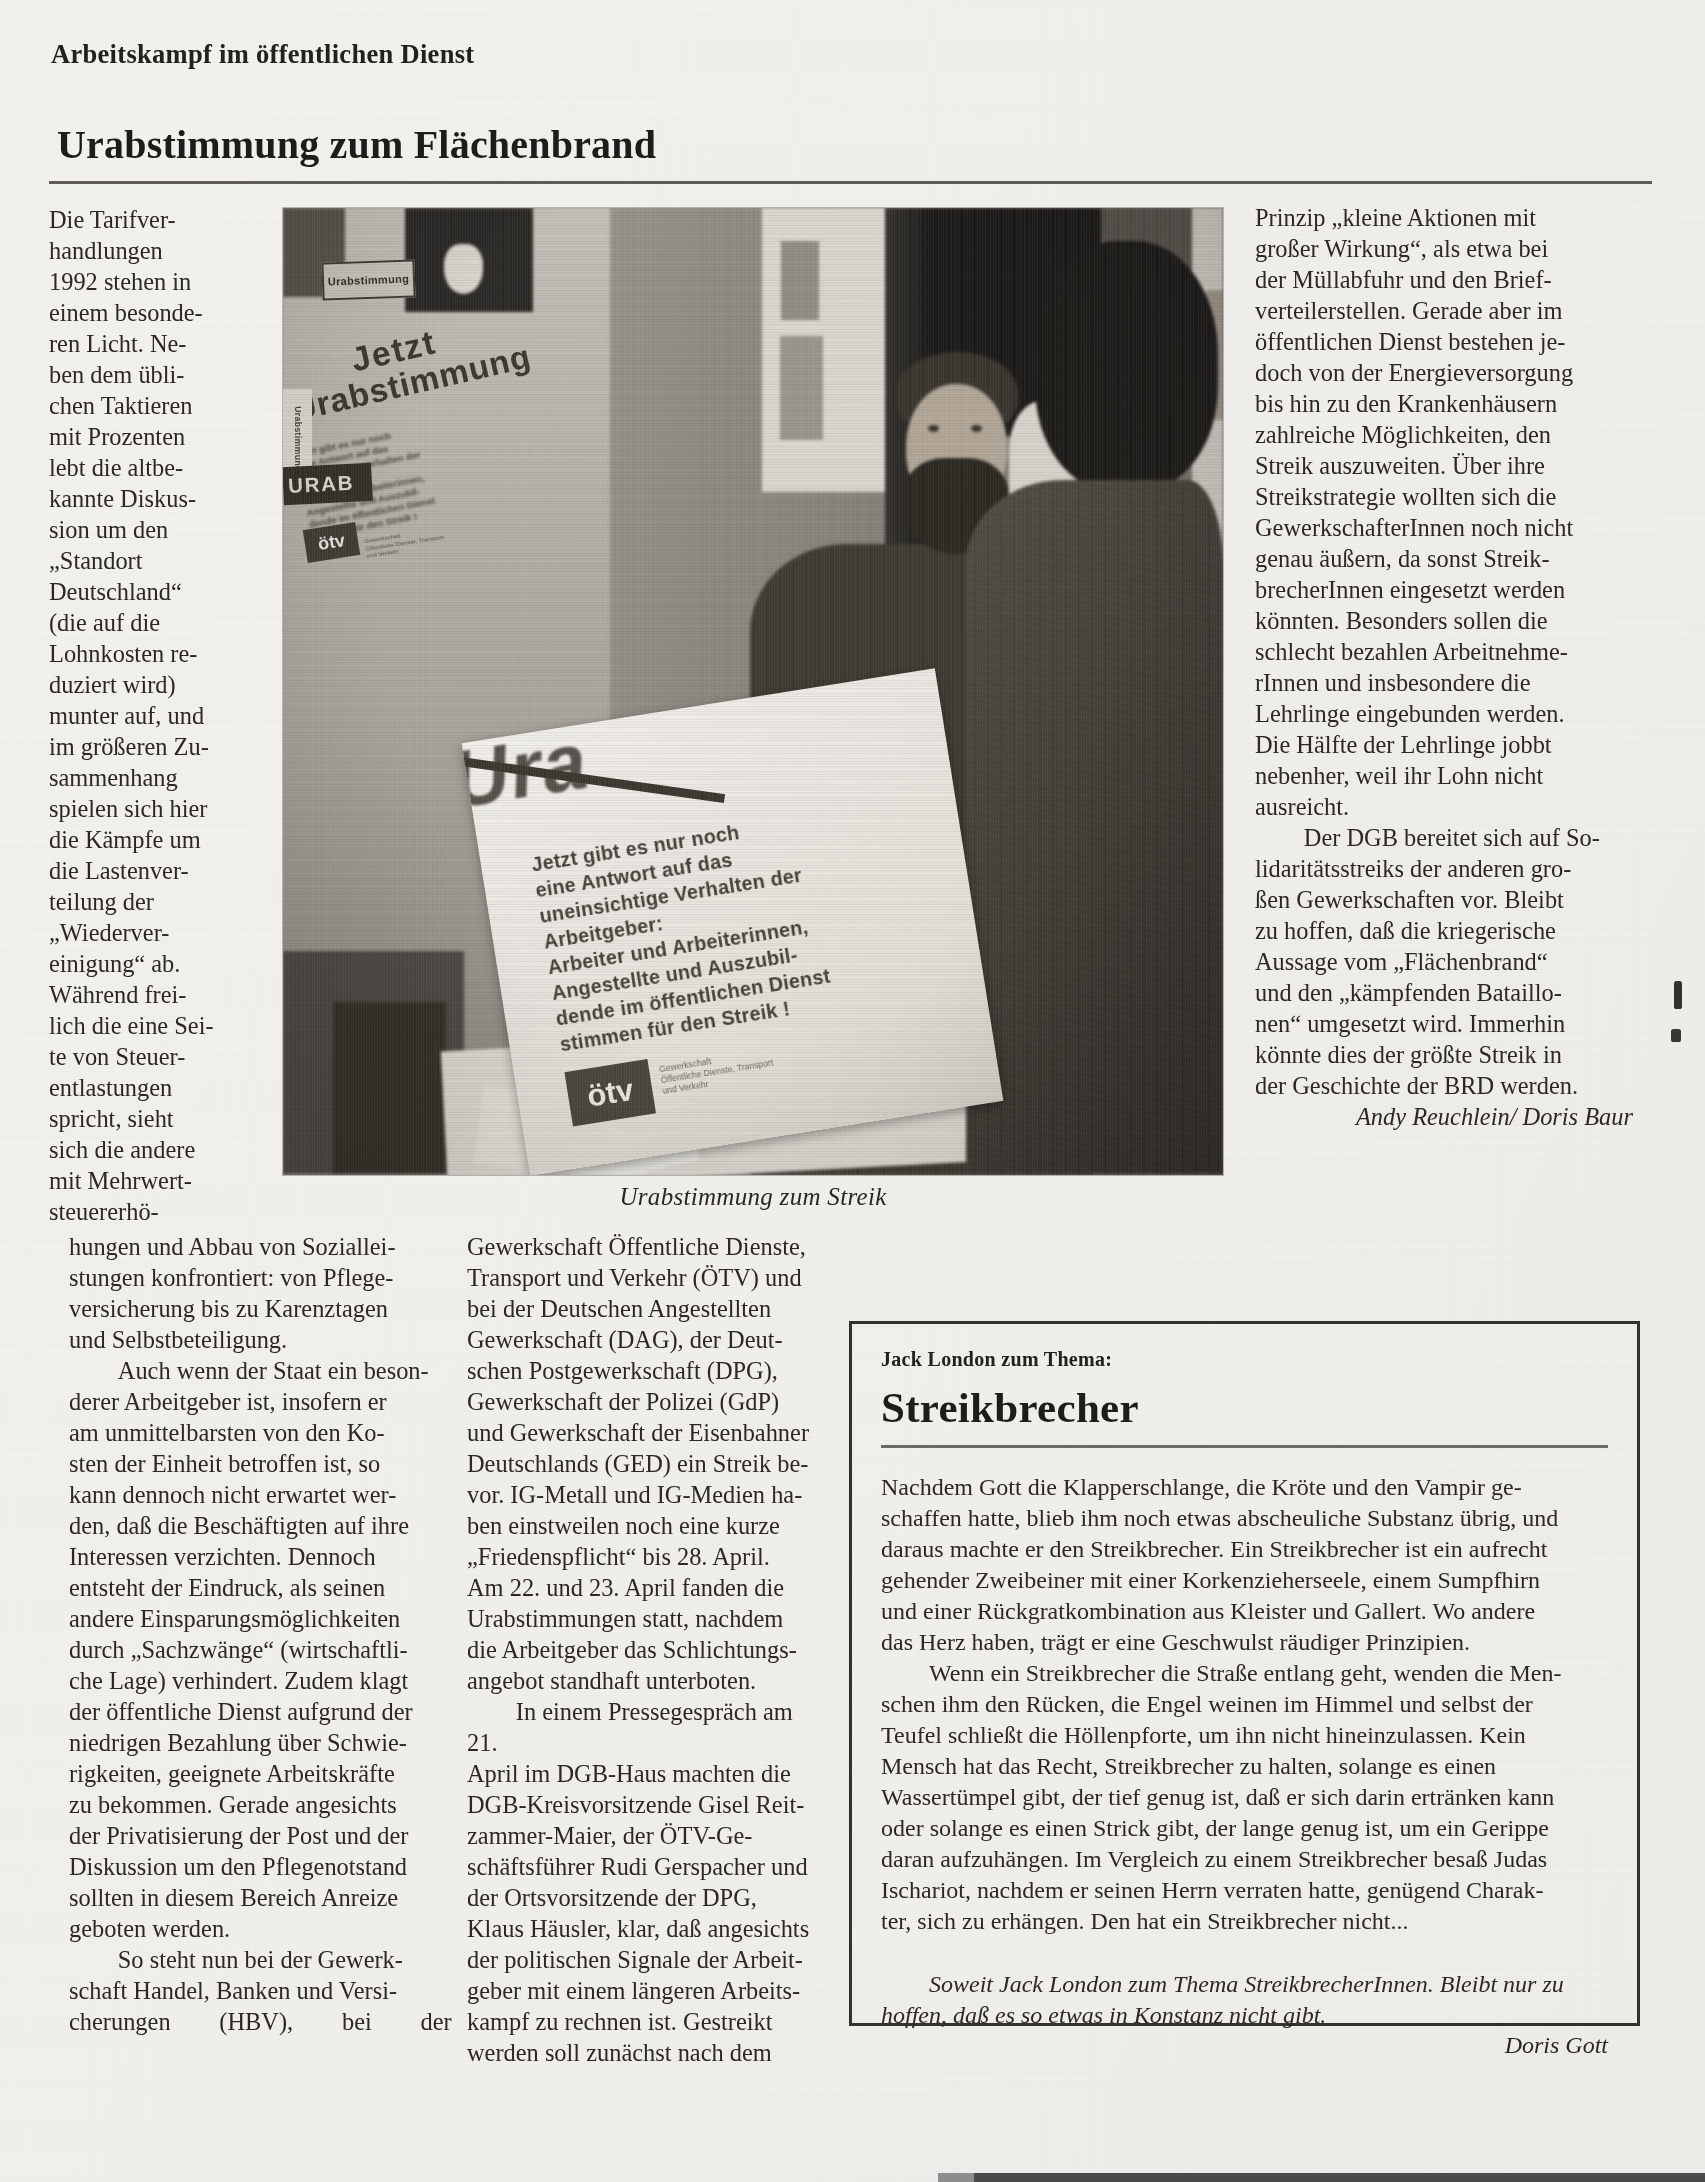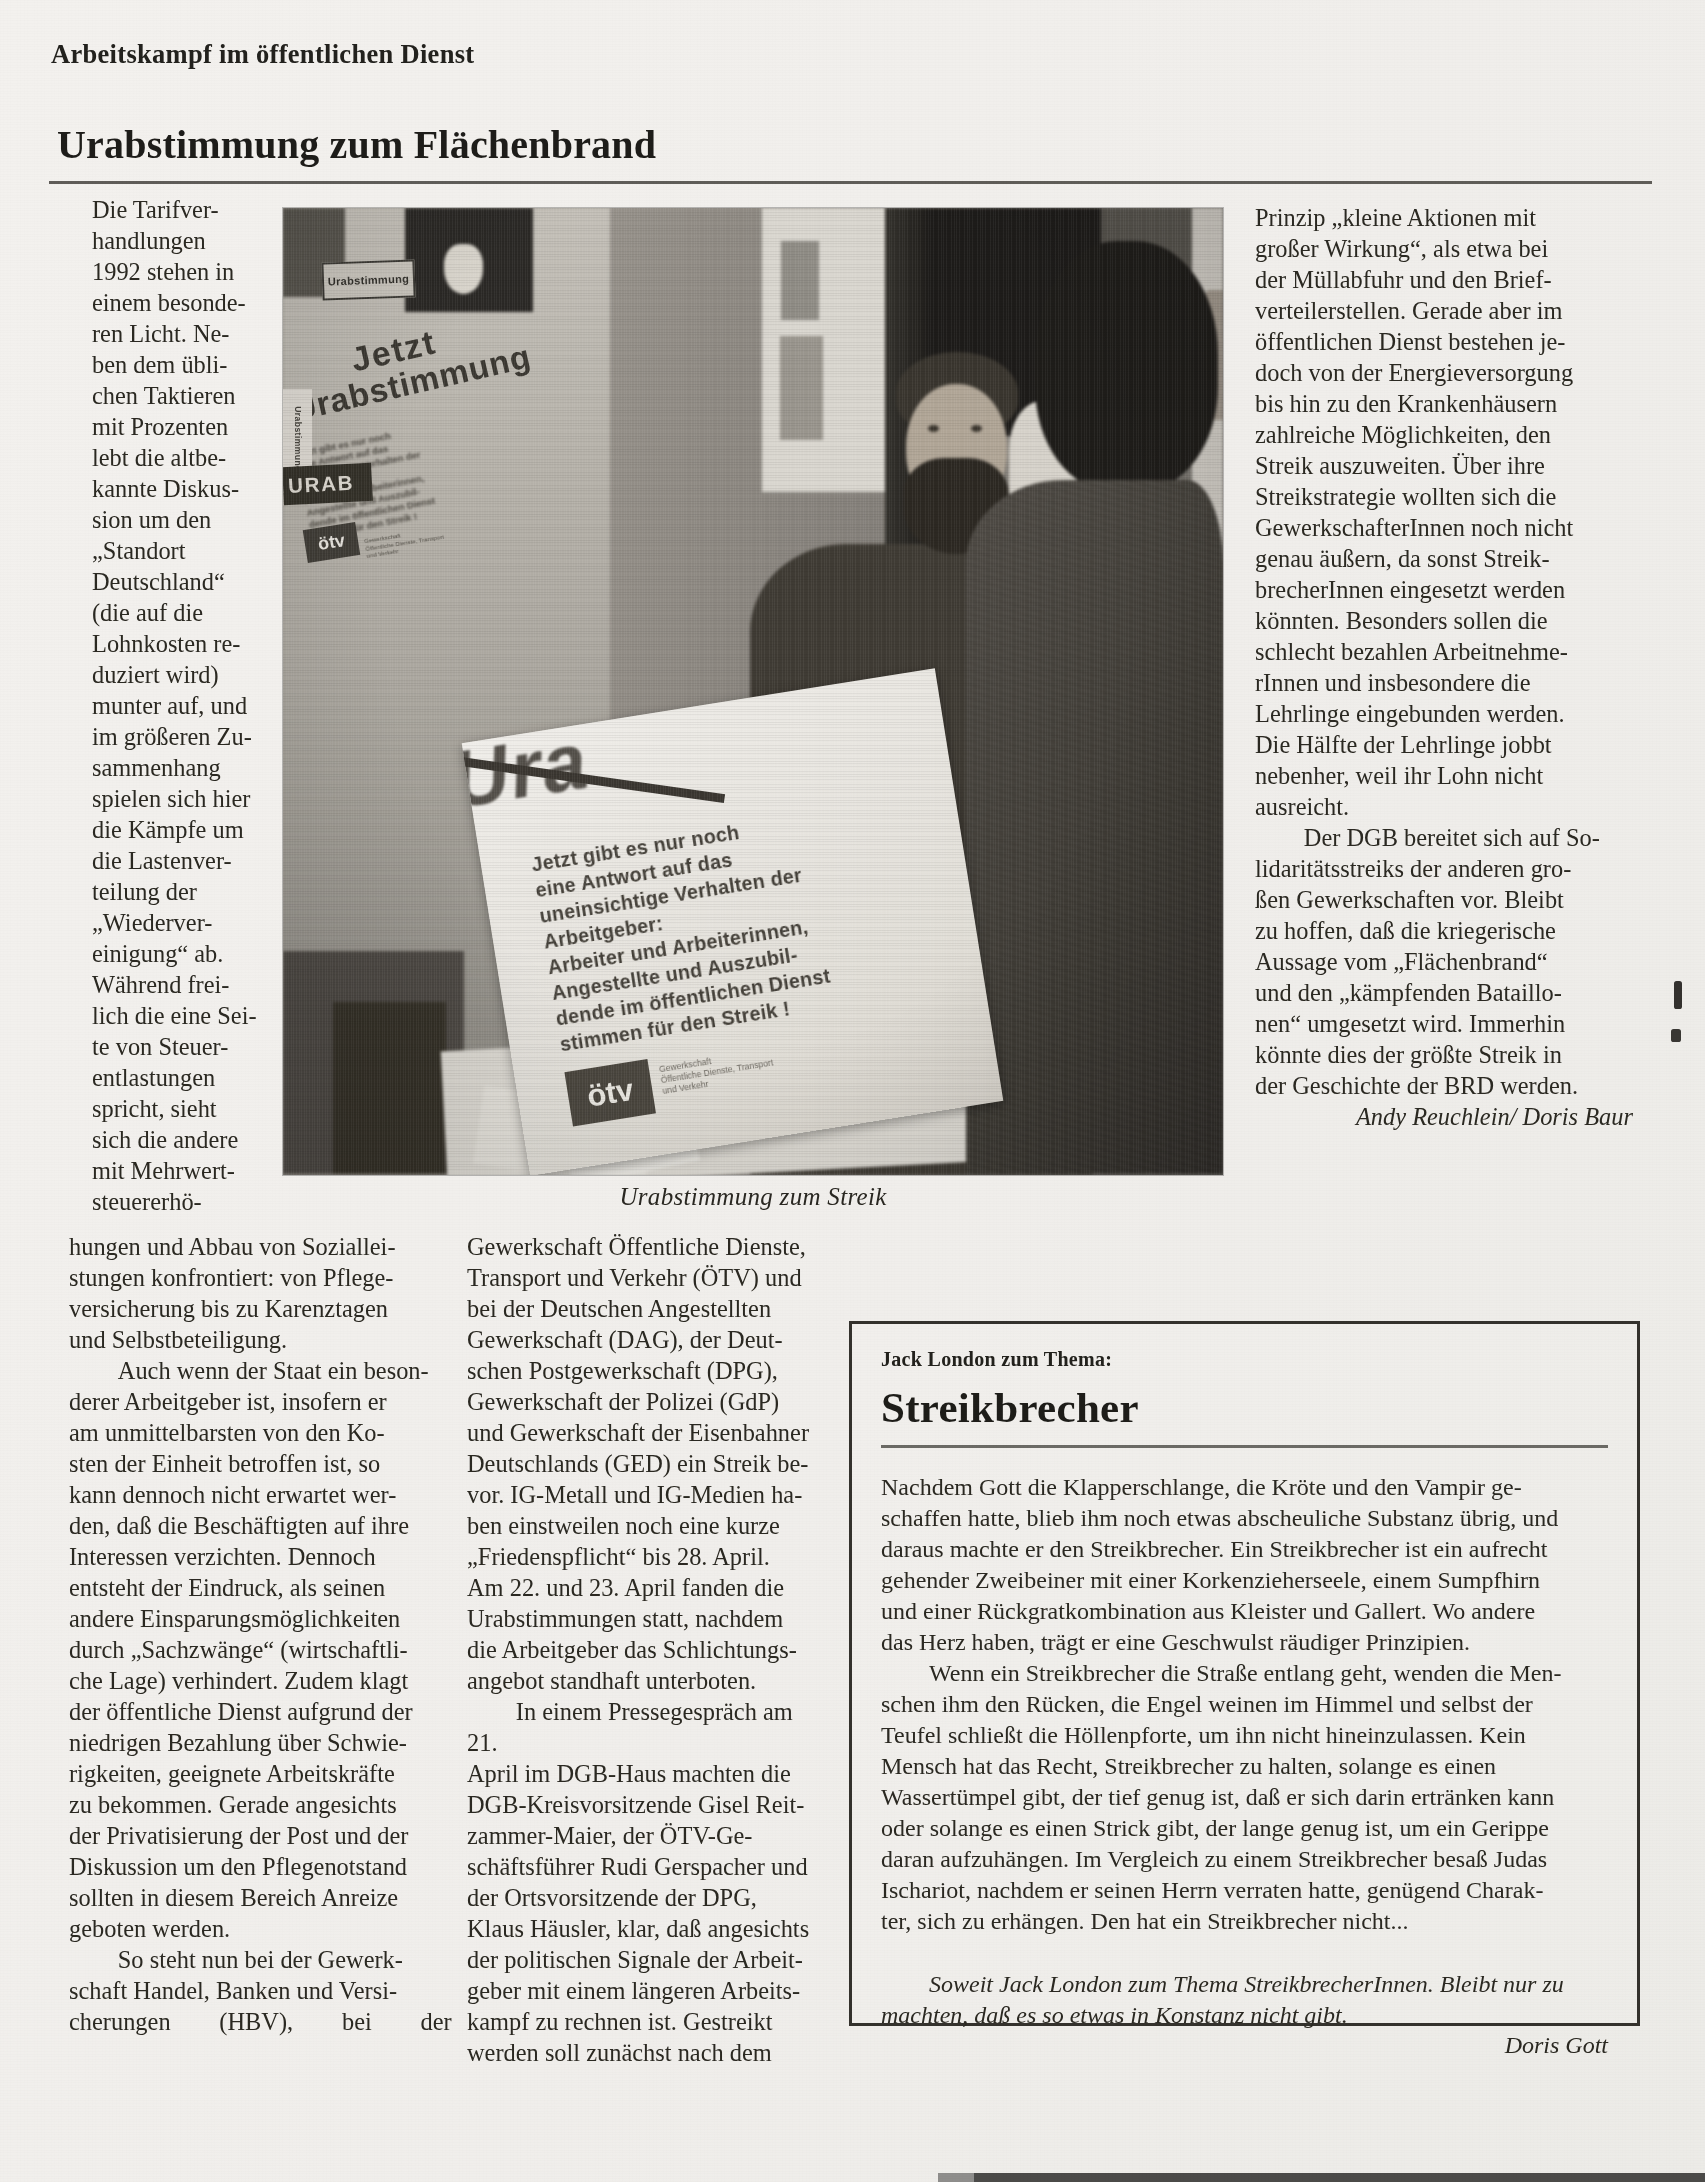--- a/index.html
+++ b/index.html
@@ -194,21 +194,21 @@
 Öffentliche Dienste, Transport
 und Verkehr</div>
       </div>
     </div>
 
     <div class="ph-grain"></div>
   </div>
 
   <div class="caption">Urabstimmung zum Streik</div>
 
-  <div class="colblock" style="left:49px; top:194px; width:238px;margin-left:43px;">Die Tarifver-
+  <div class="colblock" style="left:49px; top:204px; width:238px;">Die Tarifver-
 handlungen
 1992 stehen in
 einem besonde-
 ren Licht. Ne-
 ben dem übli-
 chen Taktieren
 mit Prozenten
 lebt die altbe-
 kannte Diskus-
 sion um den
@@ -335,21 +335,21 @@
 schen ihm den Rücken, die Engel weinen im Himmel und selbst der
 Teufel schließt die Höllenpforte, um ihn nicht hineinzulassen. Kein
 Mensch hat das Recht, Streikbrecher zu halten, solange es einen
 Wassertümpel gibt, der tief genug ist, daß er sich darin ertränken kann
 oder solange es einen Strick gibt, der lange genug ist, um ein Gerippe
 daran aufzuhängen. Im Vergleich zu einem Streikbrecher besaß Judas
 Ischariot, nachdem er seinen Herrn verraten hatte, genügend Charak-
 ter, sich zu erhängen. Den hat ein Streikbrecher nicht...</div>
     <div class="jl-closing">
       <span>  Soweit Jack London zum Thema StreikbrecherInnen. Bleibt nur zu
-machten, daß es so etwas in Konstanz nicht gibt.</span>
+hoffen, daß es so etwas in Konstanz nicht gibt.</span>
       <span class="jl-closing-byline">Doris Gott</span>
     </div>
   </div>
 
   <div class="bottom-bar"></div>
   <div class="speck-a"></div>
   <div class="speck-b"></div>
 
   <div class="paper-grain"></div>
 </div>

